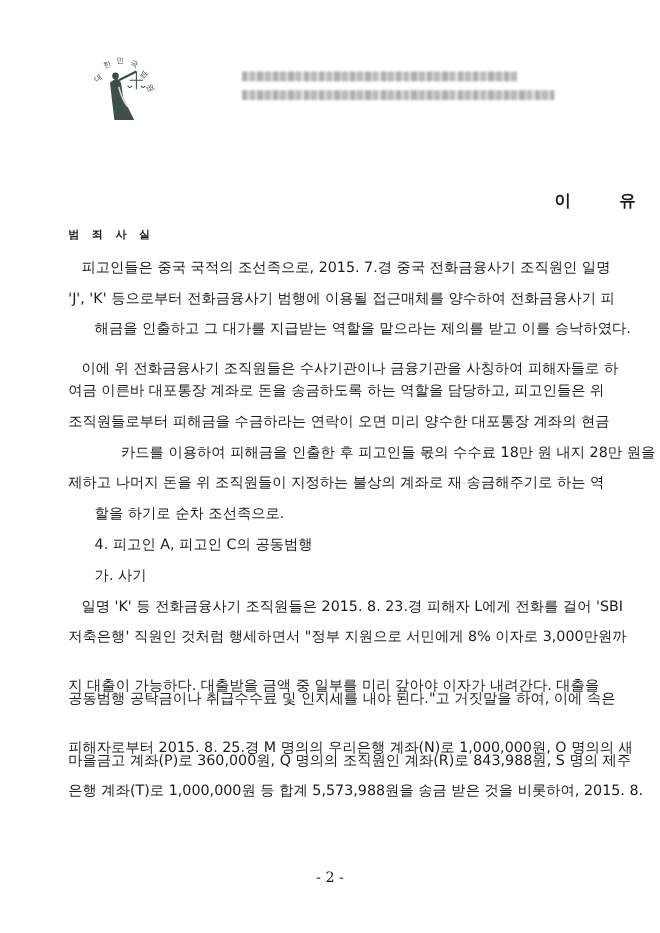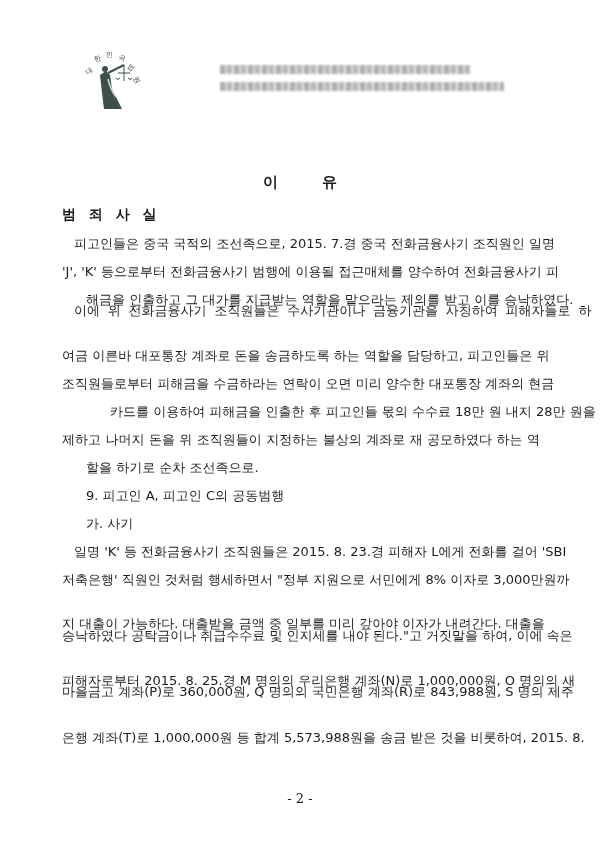--- a/index.html
+++ b/index.html
@@ -6,23 +6,23 @@
   body {
     width: 600px; height: 848px; position: relative; overflow: hidden;
     font-family: "DejaVu Serif", "Liberation Serif", serif;
     color: #1c1c1c;
   }
   .header { position: absolute; left: 70px; top: 40px; width: 460px; height: 80px; }
   .logo { position: absolute; left: 8px; top: 5px; width: 70px; height: 70px; }
   .redacted { position: absolute; left: 150px; height: 9px; background: repeating-linear-gradient(90deg,#9a9a9a 0 5px,#cfcfcf 5px 7px,#a8a8a8 7px 12px,#e0e0e0 12px 14px); filter: blur(1.2px); opacity: .8; }
   .r1 { top: 25px; width: 250px; }
   .r2 { top: 42px; width: 284px; }
-  .title { position: absolute; top: 173px; left: 0; width: 600px; text-align: center; font-size: 15px; font-weight: bold; letter-spacing: 0; font-family: "DejaVu Sans", "Liberation Sans", sans-serif; }
+  .title { position: absolute; top: 173px; left: 0; width: 600px; text-align: right; font-size: 15px; font-weight: bold; letter-spacing: 0; font-family: "DejaVu Sans", "Liberation Sans", sans-serif; }
   .title span { display: inline-block; margin: 0 22px; }
-  .section-head { position: absolute; left: 62px; top: 206px; font-size: 14px; font-weight: bold; letter-spacing: 4px; font-family: "DejaVu Sans", "Liberation Sans", sans-serif; }
+  .section-head { position: absolute; left: 62px; top: 206px; font-size: 10px; font-weight: bold; letter-spacing: 4px; font-family: "DejaVu Sans", "Liberation Sans", sans-serif; }
   .line {
     position: absolute; left: 62px; width: 478px; font-size: 13px; line-height: 16px; white-space: nowrap;
     text-align: justify; text-align-last: justify; font-family: "DejaVu Sans", "Liberation Sans", sans-serif;
   }
   .line.noj { text-align-last: left; margin-left: 24px; }
   .page-num { position: absolute; top: 791px; left: 0; width: 600px; text-align: center; font-size: 13px; font-family: "DejaVu Serif", serif; }
 </style>
 </head>
 <body>
 
@@ -50,30 +50,30 @@
 <div class="title">
   <span>이</span><span>유</span>
 </div>
 
 <div class="section-head">범 죄 사 실</div>
 
 <div id="body-lines">
     <div class="line" style="top: 236px; left: 74px; width: 466px;">피고인들은 중국 국적의 조선족으로, 2015. 7.경 중국 전화금융사기 조직원인 일명</div>
     <div class="line" style="top: 264px;">'J', 'K' 등으로부터 전화금융사기 범행에 이용될 접근매체를 양수하여 전화금융사기 피</div>
     <div class="line noj" style="top: 292px;">해금을 인출하고 그 대가를 지급받는 역할을 맡으라는 제의를 받고 이를 승낙하였다.</div>
-    <div class="line" style="top: 304px; left: 74px; width: 466px; font-family: Liberation Mono, monospace;">이에 위 전화금융사기 조직원들은 수사기관이나 금융기관을 사칭하여 피해자들로 하</div>
+    <div class="line" style="top: 328px; left: 74px; width: 466px;">이에 위 전화금융사기 조직원들은 수사기관이나 금융기관을 사칭하여 피해자들로 하</div>
     <div class="line" style="top: 348px;">여금 이른바 대포통장 계좌로 돈을 송금하도록 하는 역할을 담당하고, 피고인들은 위</div>
     <div class="line" style="top: 376px;">조직원들로부터 피해금을 수금하라는 연락이 오면 미리 양수한 대포통장 계좌의 현금</div>
     <div class="line" style="top: 404px; margin-left: 48px;">카드를 이용하여 피해금을 인출한 후 피고인들 몫의 수수료 18만 원 내지 28만 원을</div>
-    <div class="line" style="top: 432px;">제하고 나머지 돈을 위 조직원들이 지정하는 불상의 계좌로 재 공모하였다 하는 역</div>
+    <div class="line" style="top: 432px;">제하고 나머지 돈을 위 조직원들이 지정하는 불상의 계좌로 재 송금해주기로 하는 역</div>
     <div class="line noj" style="top: 460px;">할을 하기로 순차 조선족으로.</div>
-    <div class="line noj" style="top: 488px;">9. 피고인 A, 피고인 C의 공동범행</div>
+    <div class="line noj" style="top: 488px;">4. 피고인 A, 피고인 C의 공동범행</div>
     <div class="line noj" style="top: 516px;">가. 사기</div>
     <div class="line" style="top: 544px; left: 74px; width: 466px;">일명 'K' 등 전화금융사기 조직원들은 2015. 8. 23.경 피해자 L에게 전화를 걸어 'SBI</div>
     <div class="line" style="top: 572px;">저축은행' 직원인 것처럼 행세하면서 "정부 지원으로 서민에게 8% 이자로 3,000만원까</div>
     <div class="line" style="top: 616px;">지 대출이 가능하다. 대출받을 금액 중 일부를 미리 갚아야 이자가 내려간다. 대출을</div>
-    <div class="line" style="top: 628px;">승낙하였다 공탁금이나 취급수수료 및 인지세를 내야 된다."고 거짓말을 하여, 이에 속은</div>
+    <div class="line" style="top: 628px;">공동범행 공탁금이나 취급수수료 및 인지세를 내야 된다."고 거짓말을 하여, 이에 속은</div>
     <div class="line" style="top: 673px;">피해자로부터 2015. 8. 25.경 M 명의의 우리은행 계좌(N)로 1,000,000원, O 명의의 새</div>
-    <div class="line" style="top: 684px;">마을금고 계좌(P)로 360,000원, Q 명의의 국민은행 계좌(R)로 843,988원, S 명의 제주</div>
-    <div class="line" style="top: 712px; margin-top: 18px;">은행 계좌(T)로 1,000,000원 등 합계 5,573,988원을 송금 받은 것을 비롯하여, 2015. 8.</div>
+    <div class="line" style="top: 684px;">마을금고 계좌(P)로 360,000원, Q 명의의 조직원인 계좌(R)로 843,988원, S 명의 제주</div>
+    <div class="line" style="top: 712px;">은행 계좌(T)로 1,000,000원 등 합계 5,573,988원을 송금 받은 것을 비롯하여, 2015. 8.</div>
   </div>
 
 <div class="page-num">- 2 -</div>
 
 </body></html>

